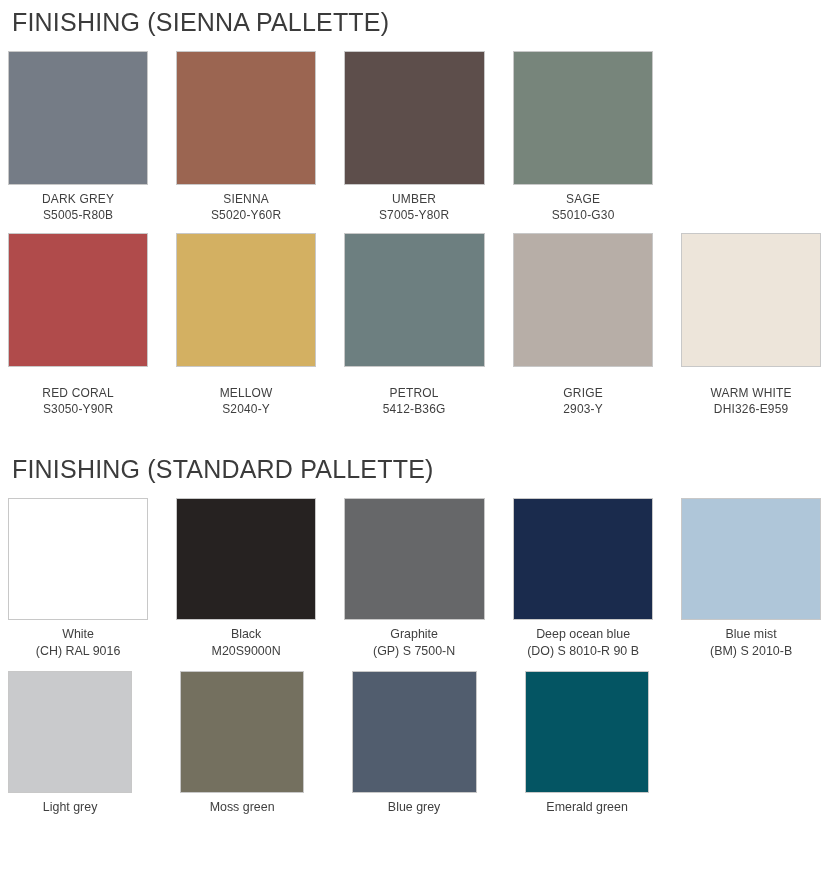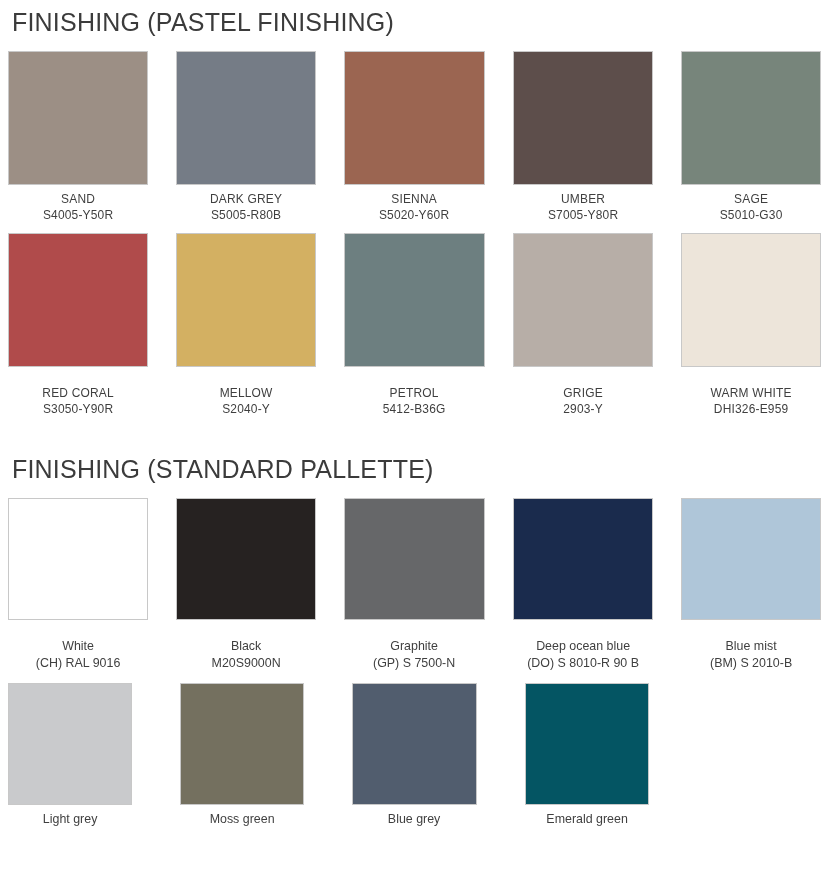--- a/index.html
+++ b/index.html
@@ -95,46 +95,39 @@
   #palette-pastel-row1 .swatch-chip { height: 134px; }
   #palette-pastel-row1 .swatch-caption { padding-top: 6px; }
 
   #palette-pastel-row2 { margin-top: 9px; }
   #palette-pastel-row2 .swatch-chip { height: 134px; }
   #palette-pastel-row2 .swatch-caption { padding-top: 18px; }
 
   
   #palette-standard-row1 { margin-top: 16px; }
   #palette-standard-row1 .swatch-chip { height: 122px; }
-  #palette-standard-row1 .swatch-caption { padding-top: 6px; margin-top: 12px; }
+  #palette-standard-row1 .swatch-caption { padding-top: 6px; }
 
   #palette-standard-row2 { margin-top: 11px; gap: 48px; }
   #palette-standard-row2 .swatch-chip { height: 122px; }
   #palette-standard-row2 .swatch-caption { padding-top: 6px; }
 
   #section-standard { margin-top: 30px; }
 </style>
 </head>
 <body>
 
 <div class="page">
 
   <div>
 
-    <div class="section-heading" id="heading-pastel">FINISHING (PASTEL FINISHING)</div>
+    <div class="section-heading" id="heading-pastel">FINISHING (SIENNA PALLETTE)</div>
 
     <div class="palette pastel" id="palette-pastel-row1">
 
-      <div class="swatch-cell">
-        <div class="swatch-chip bordered" style="background:#9c8f85"></div>
-        <div class="swatch-caption">
-          <span class="swatch-name">SAND</span>
-          <span class="swatch-code">S4005-Y50R</span>
-        </div>
-      </div>
 
       <div class="swatch-cell">
         <div class="swatch-chip bordered" style="background:#757c86"></div>
         <div class="swatch-caption">
           <span class="swatch-name">DARK GREY</span>
           <span class="swatch-code">S5005-R80B</span>
         </div>
       </div>
 
       <div class="swatch-cell">

